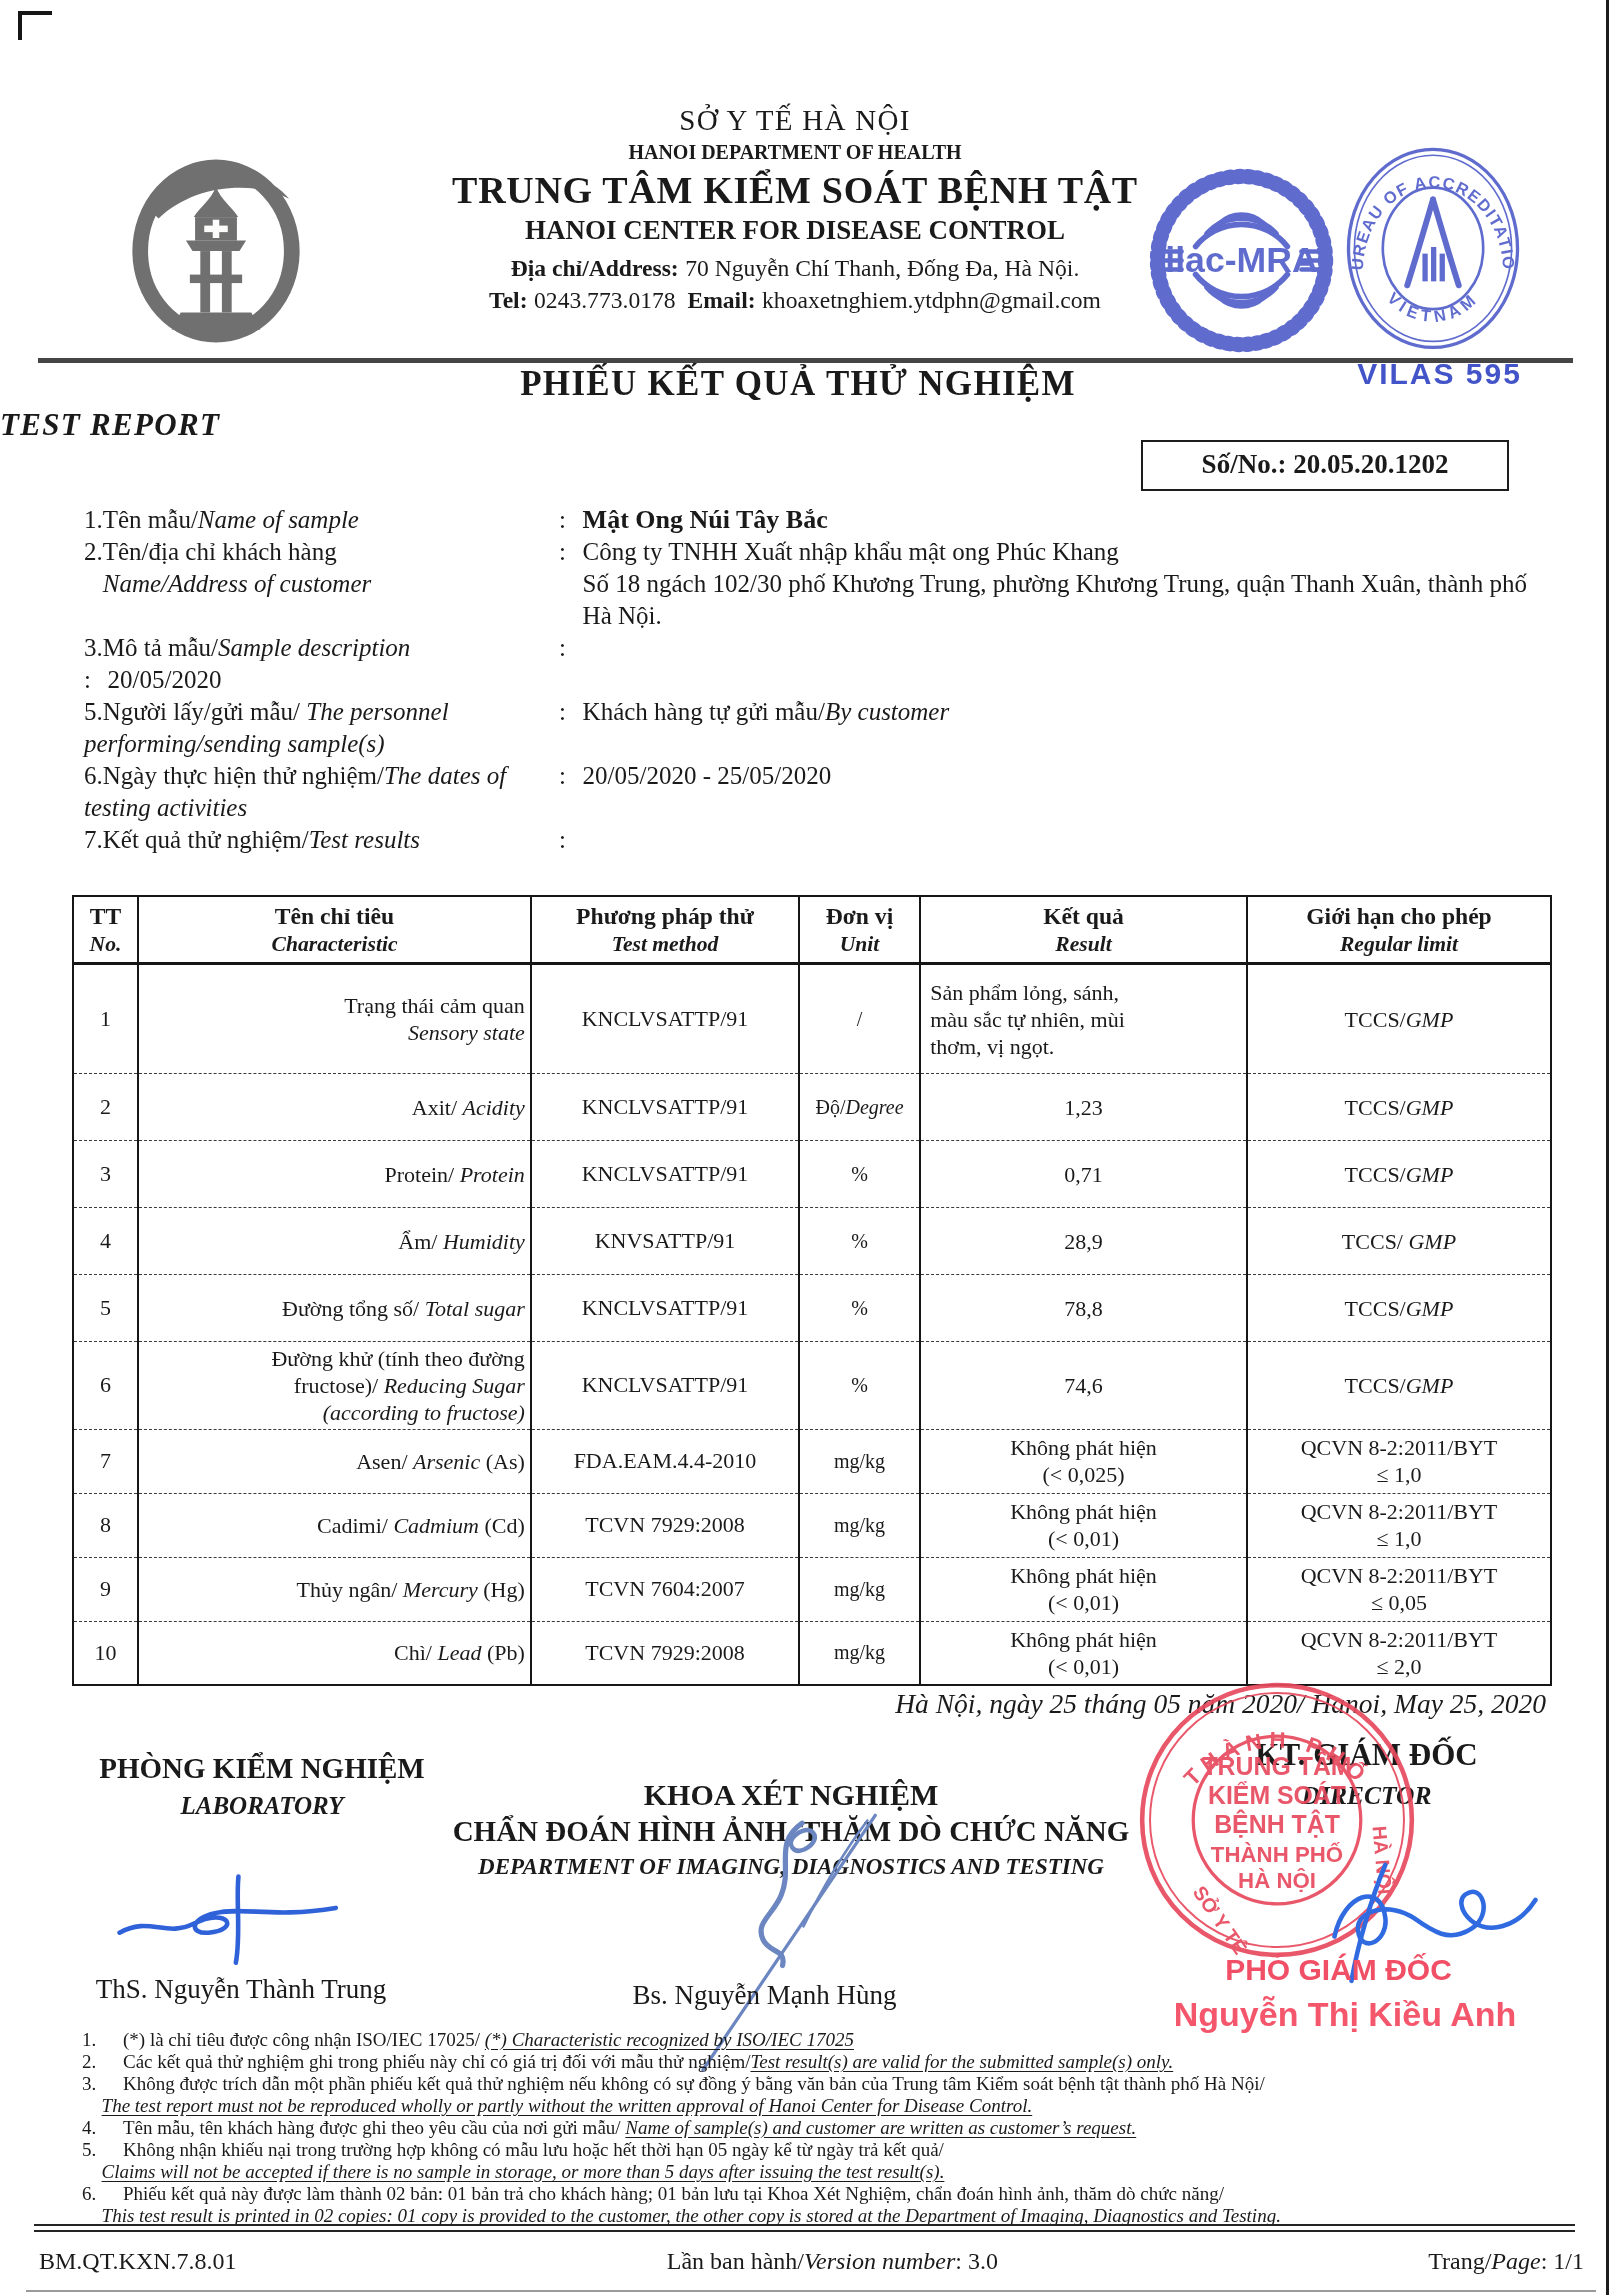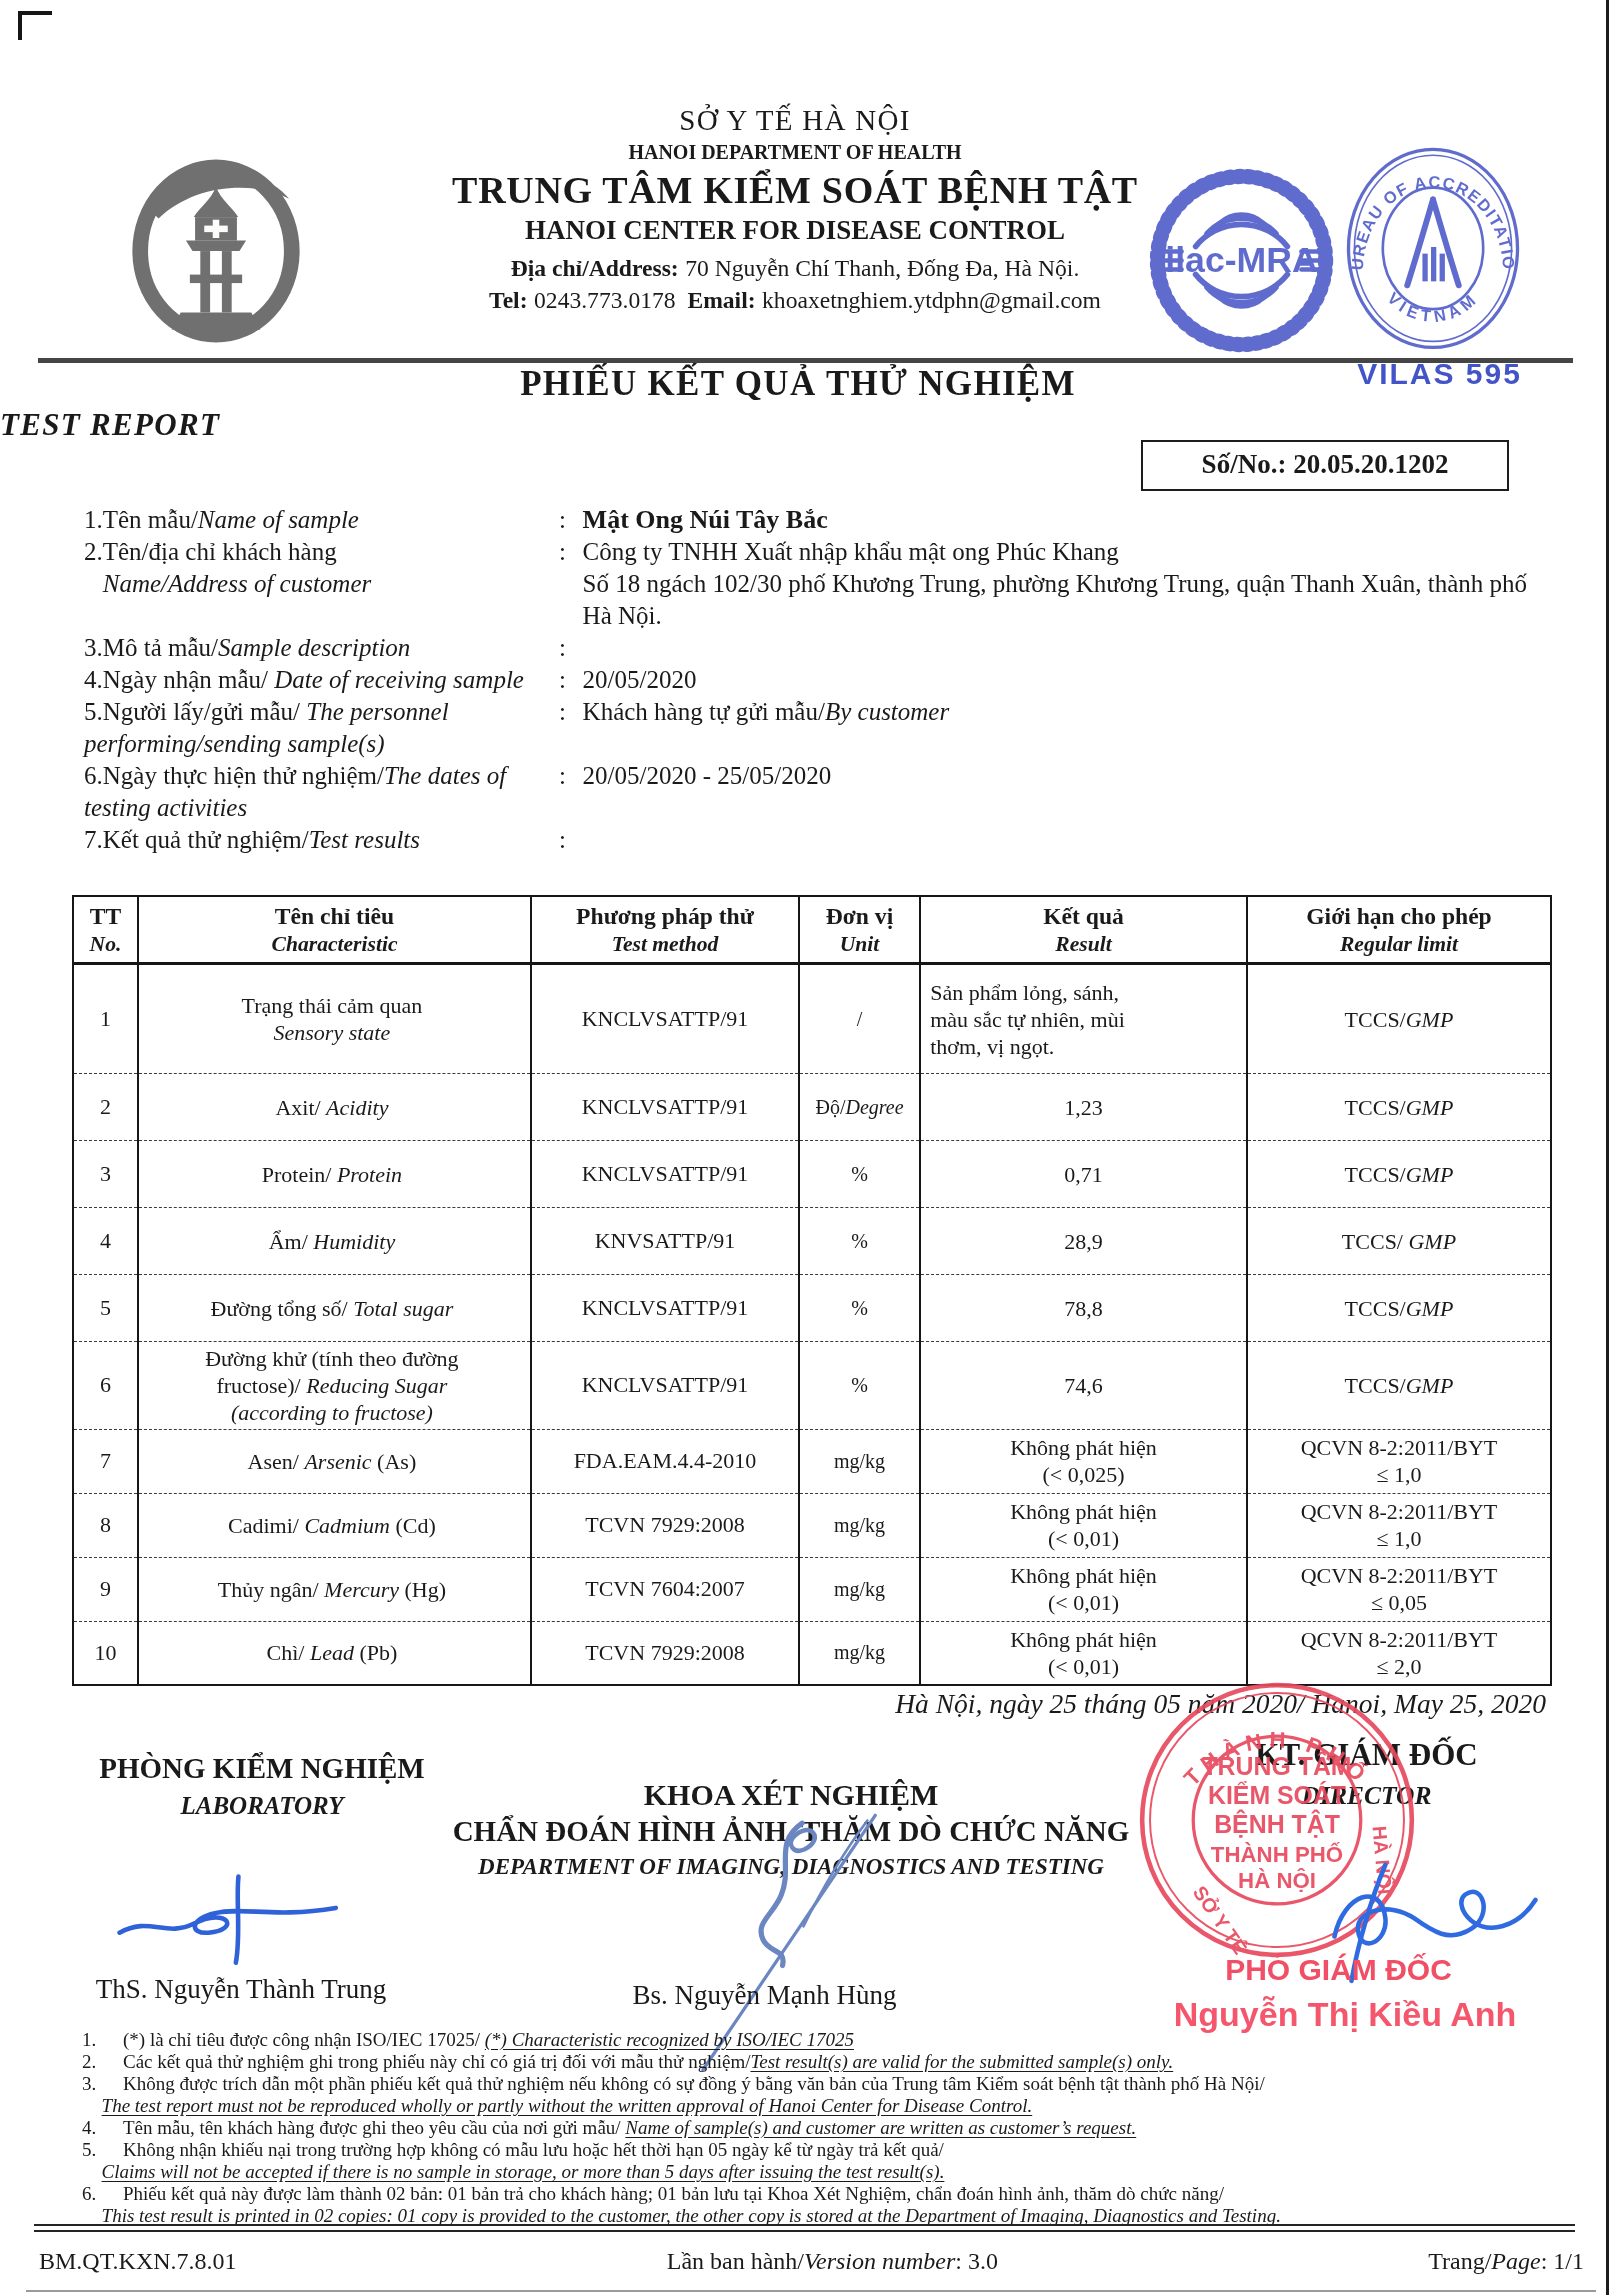--- a/index.html
+++ b/index.html
@@ -55,21 +55,21 @@
   .tbl{position:absolute;left:72px;top:895px;width:1478px;border-collapse:collapse;
        table-layout:fixed;font-size:22px;border:2.6px solid #161616;}
   .tbl th,.tbl td{border-left:2px solid #161616;vertical-align:middle;text-align:center;
                   padding:2.6px 5.2px;overflow:hidden;}
   .tbl thead th{border-bottom:3.3px solid #161616;padding:5.2px 2.6px;border-radius:21px;}
   .tbl thead tr{height:63px;}
   .hvi{font-weight:bold;font-size:23.6px;line-height:29px;}
   .hen{font-weight:bold;font-style:italic;font-size:21.6px;line-height:26px;}
   .tbl tbody tr:not(:first-child) td{border-top:1.3px dashed #3a3a3a;}
   tr.rh-sm{height:67px;} tr.rh-md{height:64px;} tr.rh-lg{height:81px;} tr.rh-xl{height:110px;}
-  .tbl td.cname{text-align:center;padding-left:0;line-height:27px;}
+  .tbl td.cname{text-align:right;padding-left:0;line-height:27px;}
   .tbl td.cunit{font-size:20px;}
   .tbl td .rline{line-height:27px;}
   .tbl td.cresult.leftal{text-align:left;padding:3.9px 9.2px;}
 
   .date-line{position:absolute;right:76px;top:1688px;font-size:27.5px;font-style:italic;}
 
   
   .sig-left-head{position:absolute;left:92px;top:1752px;width:340px;text-align:center;}
   .sl1{font-size:29px;font-weight:bold;}
   .sl2{font-size:25px;font-weight:bold;font-style:italic;margin-top:6.5px;}
@@ -223,21 +223,20 @@
         </div>
       </div>
       <div class="irow">
         <div class="ilabel"><span>3.Mô tả mẫu/</span><span class="i">Sample description</span></div>
         <div class="ival">
           <div class="colon">:</div>
           <div class="vlines"></div>
         </div>
       </div>
       <div class="irow">
-        <div class="ilabel"><span>4.Ngày nhận mẫu/ </span><span class="i">Date of receiving sample</span></div>
         <div class="ival">
           <div class="colon">:</div>
           <div class="vlines">
             <div class="vline"><span>20/05/2020</span></div>
           </div>
         </div>
       </div>
       <div class="irow">
         <div class="ilabel"><span>5.Người lấy/gửi mẫu/ </span><span class="i">The personnel performing/sending sample(s)</span></div>
         <div class="ival">

